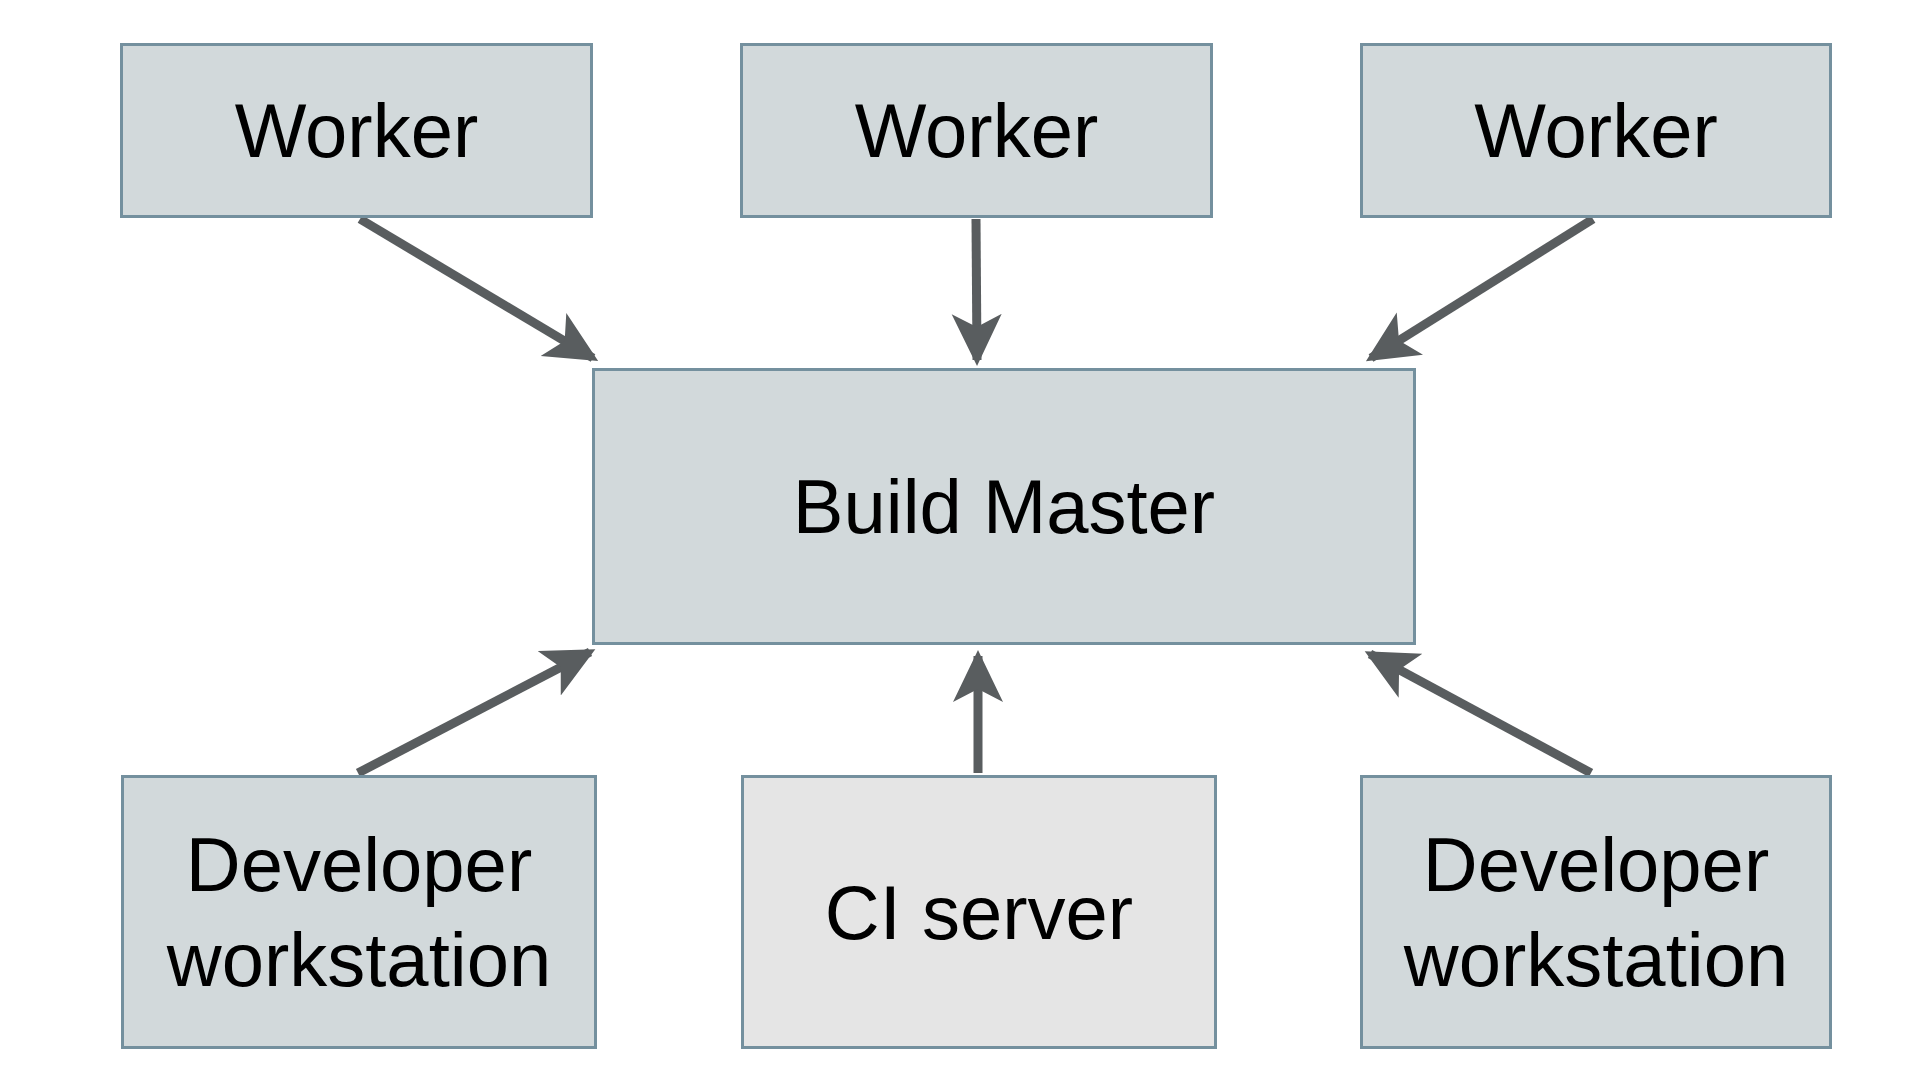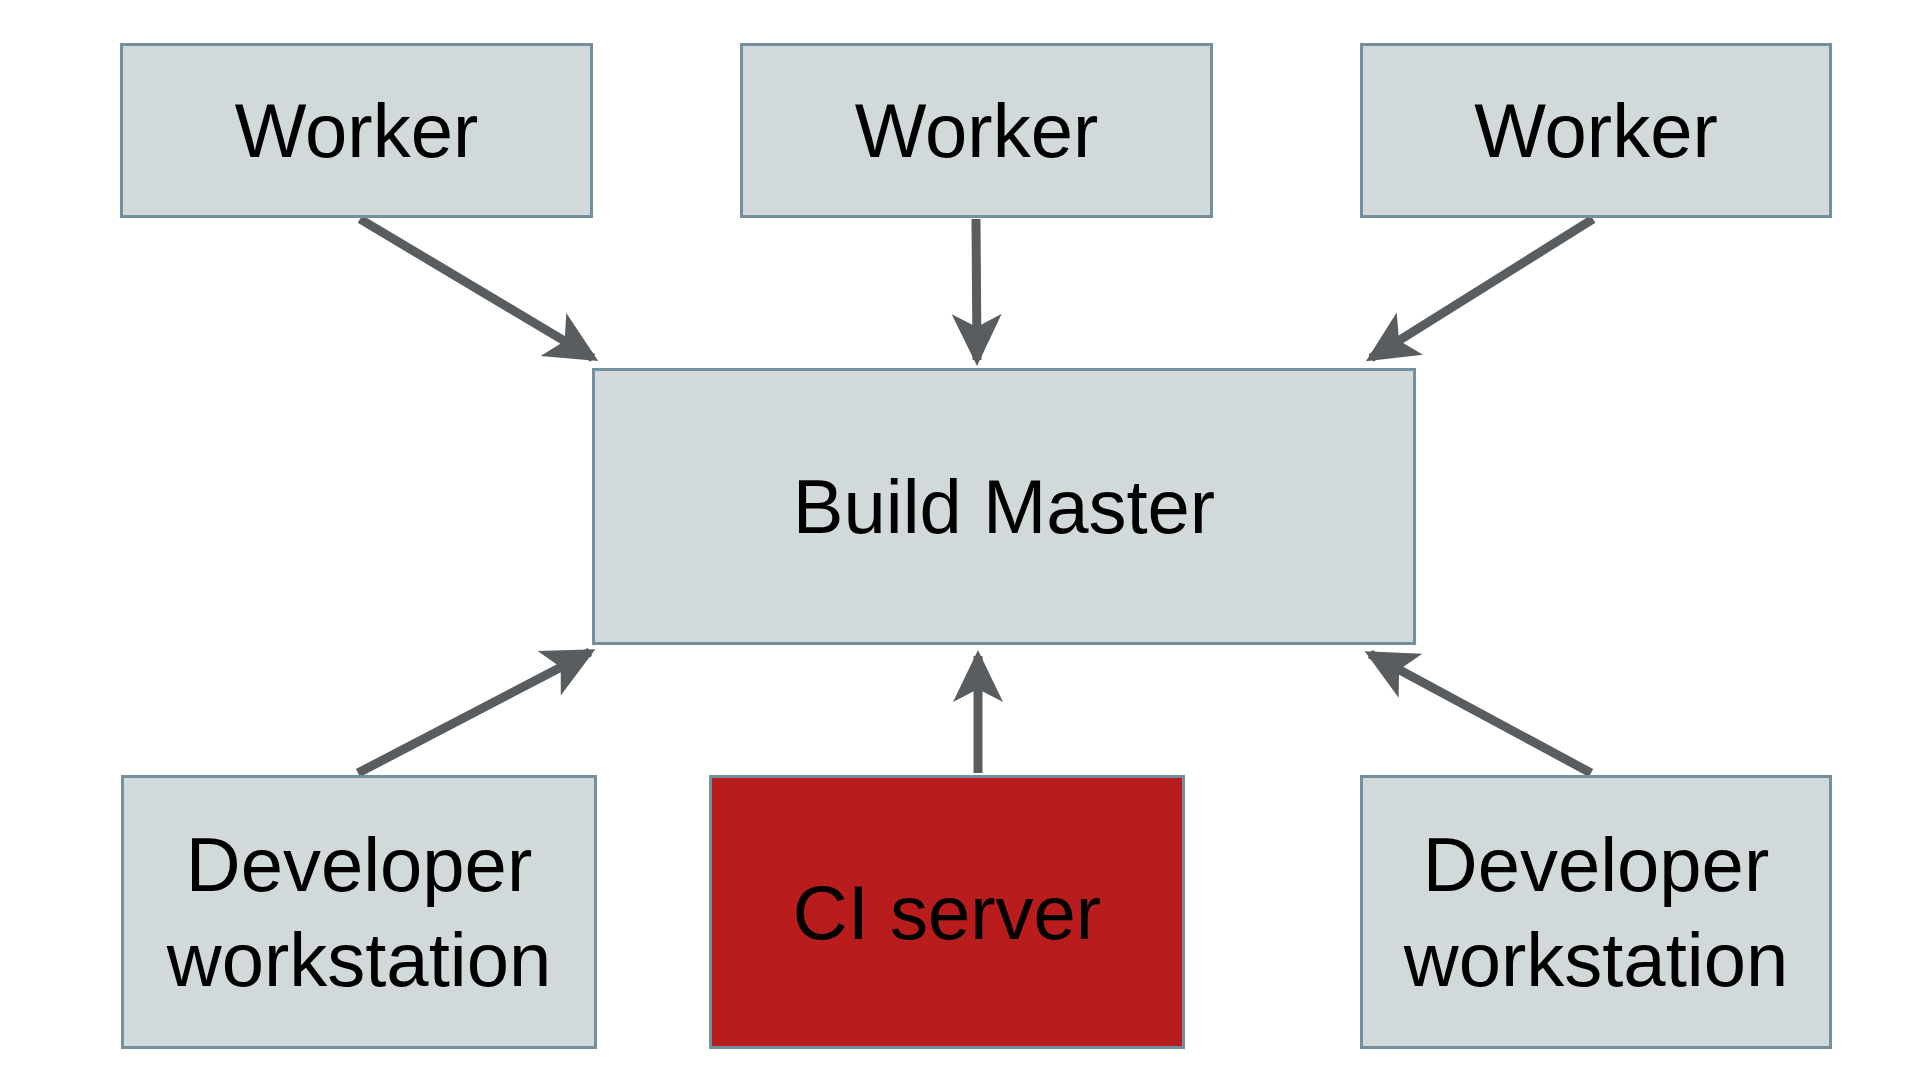--- a/index.html
+++ b/index.html
@@ -68,20 +68,20 @@
   </div>
   <div class="node" style="left: 1360px; top: 43px; width: 472px; height: 175px; background: rgb(210, 217, 219); border-color: rgb(116, 144, 158);">
     <span class="node-label" style="color: rgb(0, 0, 0);">Worker</span>
   </div>
   <div class="node" style="left: 592px; top: 368px; width: 824px; height: 277px; background: rgb(210, 217, 219); border-color: rgb(116, 144, 158);">
     <span class="node-label" style="color: rgb(0, 0, 0);">Build Master</span>
   </div>
   <div class="node" style="left: 121px; top: 775px; width: 476px; height: 274px; background: rgb(210, 217, 219); border-color: rgb(116, 144, 158);">
     <span class="node-label" style="color: rgb(0, 0, 0);">Developer workstation</span>
   </div>
-  <div class="node" style="left: 709px; top: 775px; width: 476px; height: 274px; background: #b91c1c; border-color: rgb(116, 144, 158);">
+  <div class="node" style="left: 741px; top: 775px; width: 476px; height: 274px; background: #e5e5e5; border-color: rgb(116, 144, 158);">
     <span class="node-label" style="color: rgb(0, 0, 0);">CI server</span>
   </div>
   <div class="node" style="left: 1360px; top: 775px; width: 472px; height: 274px; background: rgb(210, 217, 219); border-color: rgb(116, 144, 158);">
     <span class="node-label" style="color: rgb(0, 0, 0);">Developer workstation</span>
   </div>
 
 </div>
 
 </body></html>

